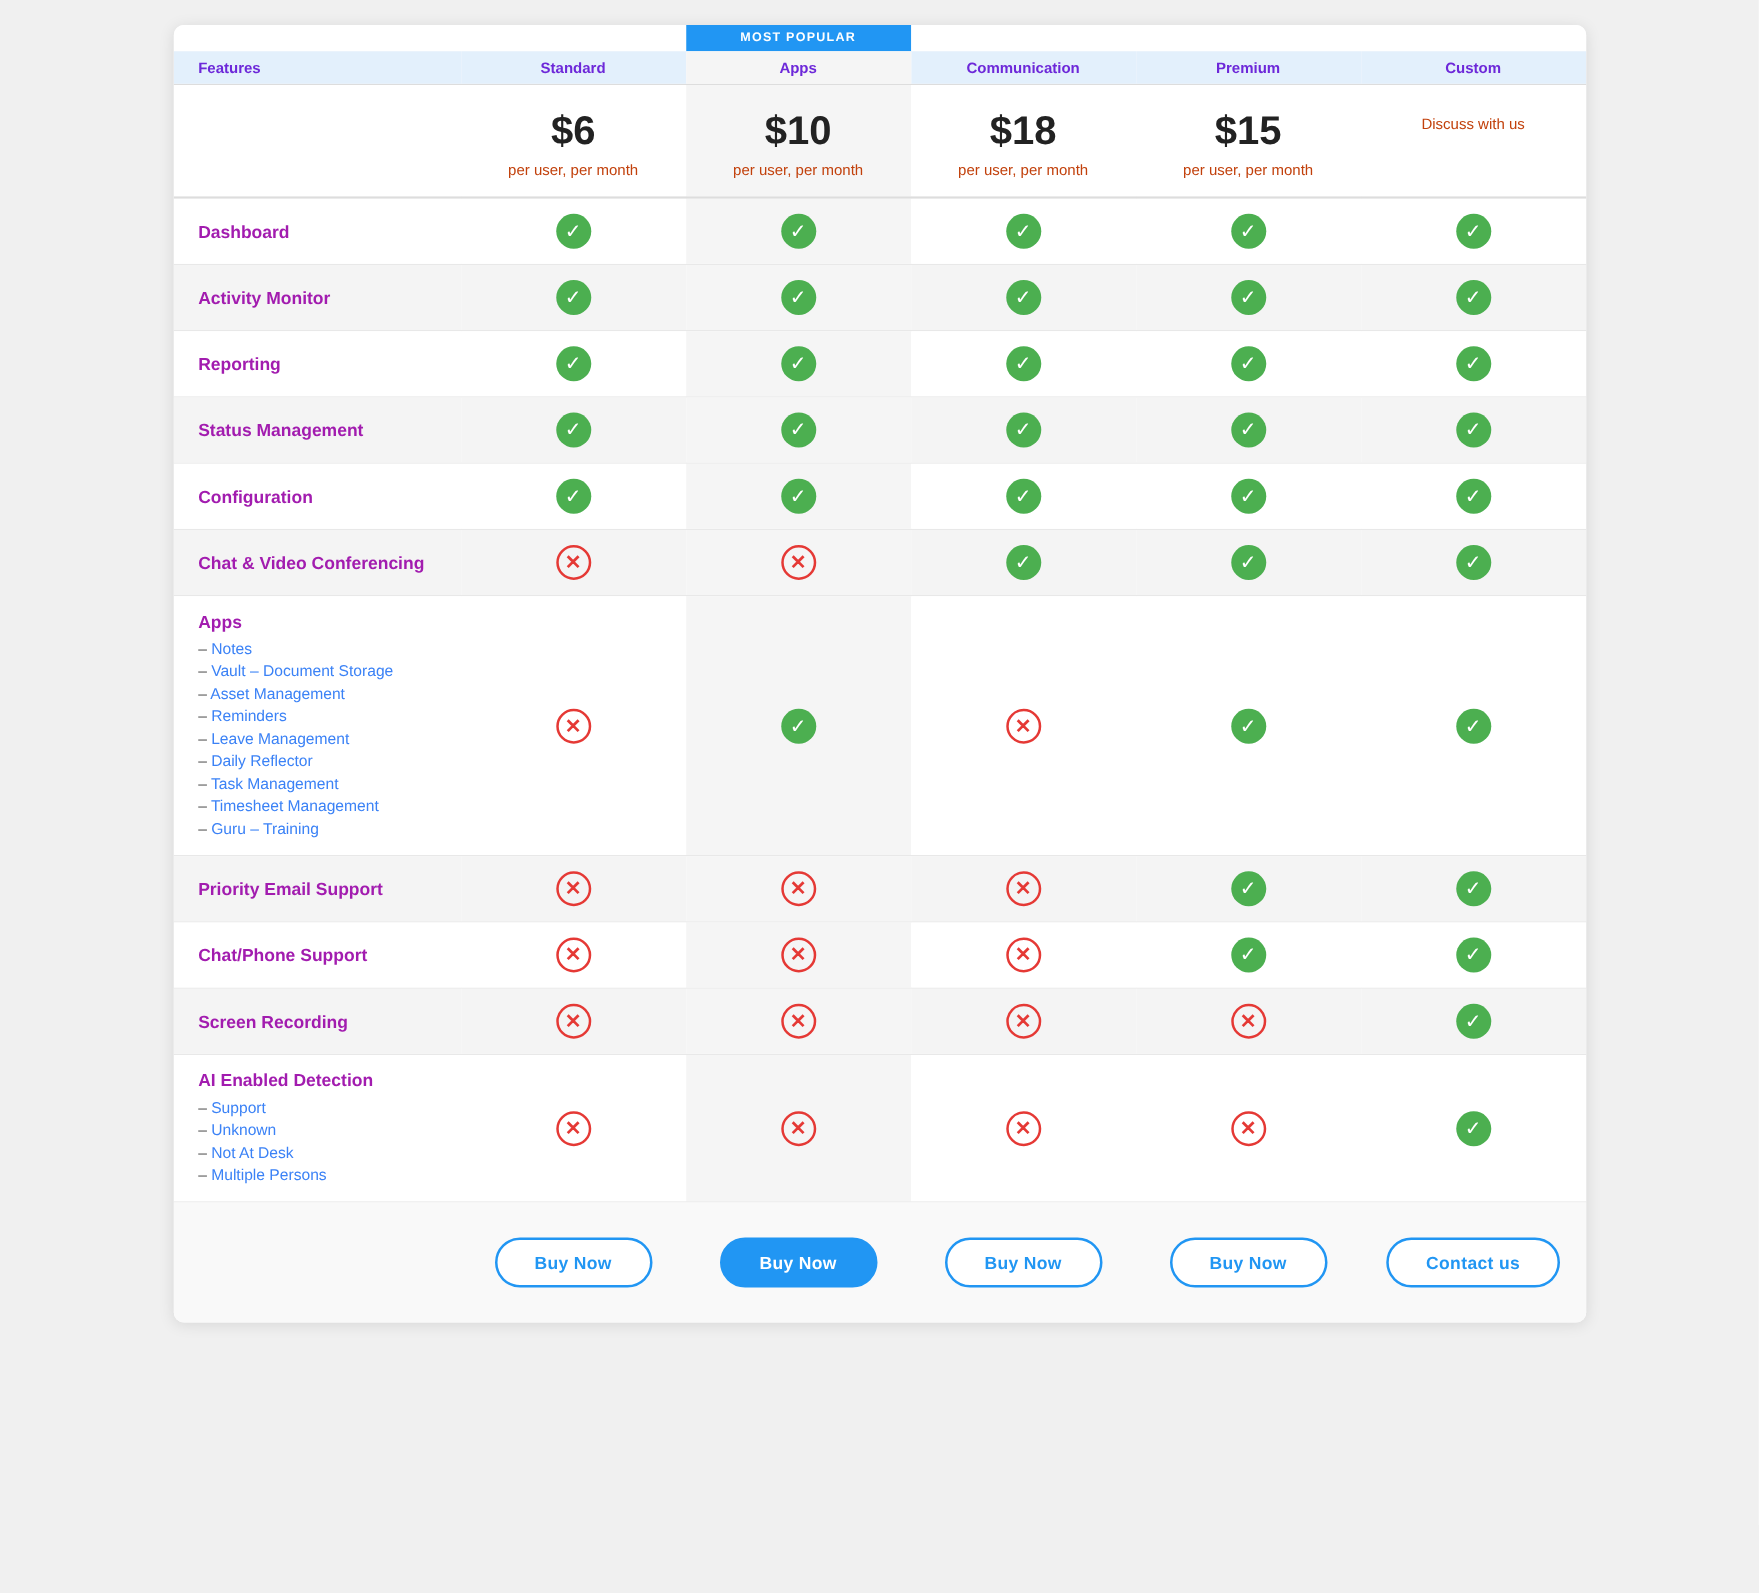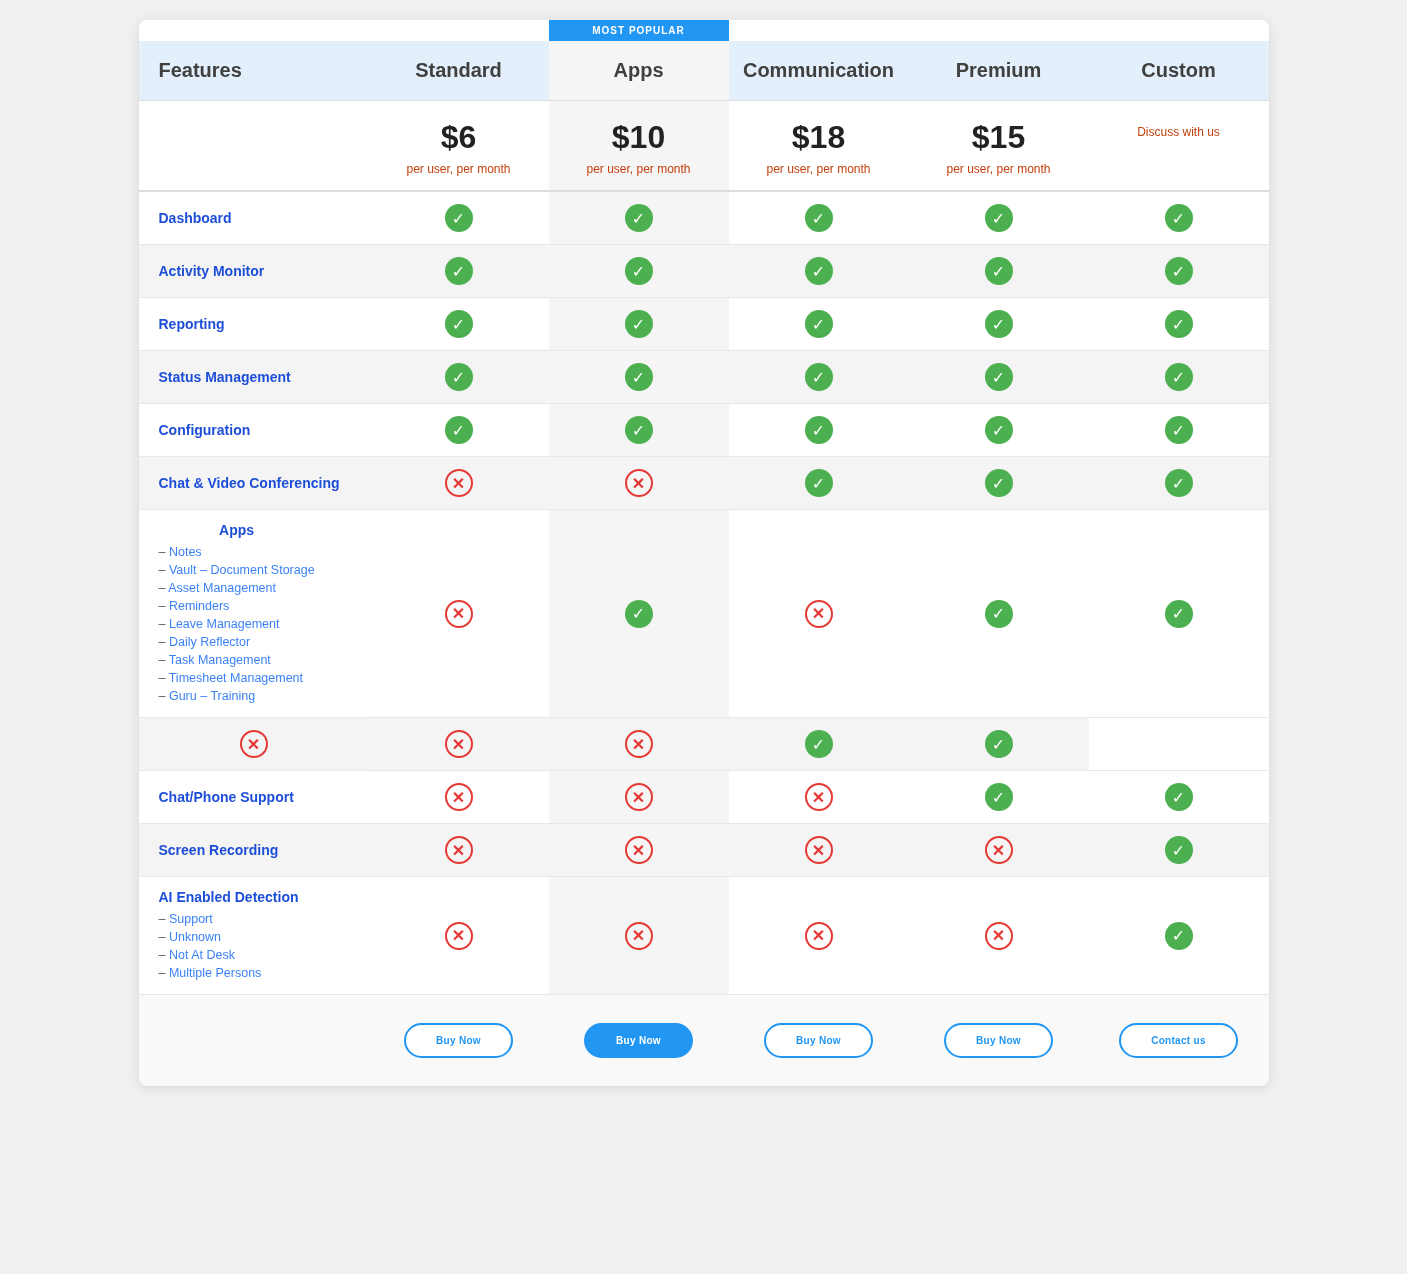--- a/index.html
+++ b/index.html
@@ -29,25 +29,25 @@
       letter-spacing: 1px;
       padding: 5px 0;
       text-transform: uppercase;
     }
     .header-row {
       display: grid;
       grid-template-columns: 230px 1fr 1fr 1fr 1fr 1fr;
       border-bottom: 1px solid #ddd;
     }
     .header-cell {
-      padding: 18px 10px;
+      padding: 6px 10px;
       text-align: center;
-      font-size: 20px;
+      font-size: 12px;
       font-weight: 600;
-      color: #404040;
+      color: #6d28d9;
       background: #e3f0fc;
     }
     .header-cell.features-col {
       text-align: left;
       padding-left: 20px;
     }
     .header-cell.apps-col {
       background: #f5f5f5;
       position: relative;
     }
@@ -108,22 +108,21 @@
     }
     .data-row.row-gray .feature-name-cell {
       background: #f4f4f4;
     }
     .data-cell.apps-col {
       background: #f5f5f5 !important;
     }
     .feature-name {
       font-weight: 700;
       font-size: 14px;
-      color: #1d4ed8;
-      text-align: center;
+      color: #a21caf;
     }
     .feature-list {
       font-size: 12.5px;
       color: #3b82f6;
       margin-top: 5px;
     }
     .feature-list li {
       list-style: none;
       padding: 2px 0;
     }
@@ -164,21 +163,21 @@
       display: flex;
       justify-content: center;
       align-items: center;
     }
     .btn-buy {
       border: 2px solid #2196F3;
       color: #2196F3;
       background: #fff;
       border-radius: 25px;
       padding: 10px 30px;
-      font-size: 10px;
+      font-size: 14px;
       font-weight: 600;
       cursor: pointer;
       letter-spacing: 0.3px;
     }
     .btn-buy.primary {
       background: #2196F3;
       color: #fff;
     }
   </style>
 </head>
@@ -389,20 +388,23 @@
           <span class="cross-icon">✕</span>
         </div>
         <div class="data-cell">
           <span class="check-icon">✓</span>
         </div>
         <div class="data-cell">
           <span class="check-icon">✓</span>
         </div>
       </div>
       <div class="data-row row-gray">
+        <div class="data-cell feature-name-cell">
+          <span class="feature-name">Priority Email Support</span>
+        </div>
         <div class="data-cell">
           <span class="cross-icon">✕</span>
         </div>
         <div class="data-cell apps-col">
           <span class="cross-icon">✕</span>
         </div>
         <div class="data-cell">
           <span class="cross-icon">✕</span>
         </div>
         <div class="data-cell">

